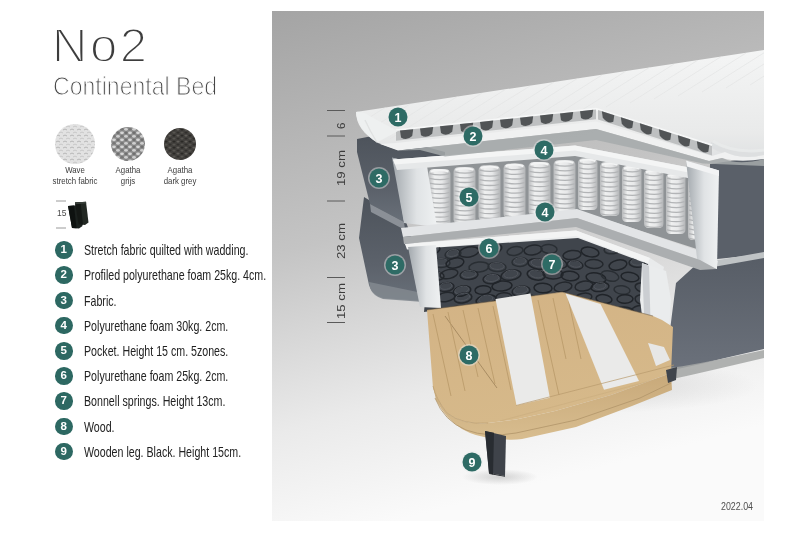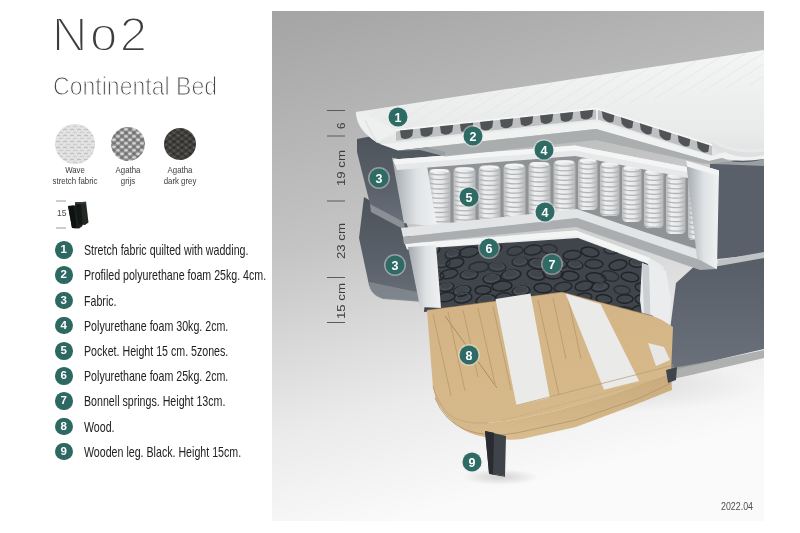--- a/index.html
+++ b/index.html
@@ -1,15 +1,15 @@
 <!DOCTYPE html>
 <html><head><meta charset="utf-8"><title>No2 Continental Bed</title>
 <style>
 html,body{margin:0;padding:0;width:800px;height:533px;background:#ffffff;font-family:"Liberation Sans",sans-serif;overflow:hidden;position:relative}
-#title{position:absolute;left:52px;top:6px;font-size:49px;color:#3d3d3d;letter-spacing:2.5px;-webkit-text-stroke:1.9px #ffffff}
+#title{position:absolute;left:52px;top:17px;font-size:49px;color:#3d3d3d;letter-spacing:2.5px;-webkit-text-stroke:1.9px #ffffff}
 #subtitle{position:absolute;left:53px;top:71px;font-size:26.5px;color:#454545;-webkit-text-stroke:1.05px #ffffff;transform:scaleX(0.87);transform-origin:left top}
 .swl{position:absolute;font-size:9.8px;color:#3a3a3a;text-align:center;line-height:11px;width:80px;transform:scaleX(0.8);transform-origin:center top}
 .li{position:absolute;left:55px;height:25px}
 .lic{position:absolute;left:0;top:0;width:17.5px;height:17.5px;border-radius:50%;background:#2d6862;color:#fff;font-size:11.5px;font-weight:bold;text-align:center;line-height:17.5px}
 .lit{position:absolute;left:29px;top:1px;font-size:14.2px;color:#222222;white-space:nowrap;transform:scaleX(0.75);transform-origin:left top}
 #photo{position:absolute;left:272px;top:11px;width:492px;height:510px}
 </style></head>
 <body>
 
 <div>

